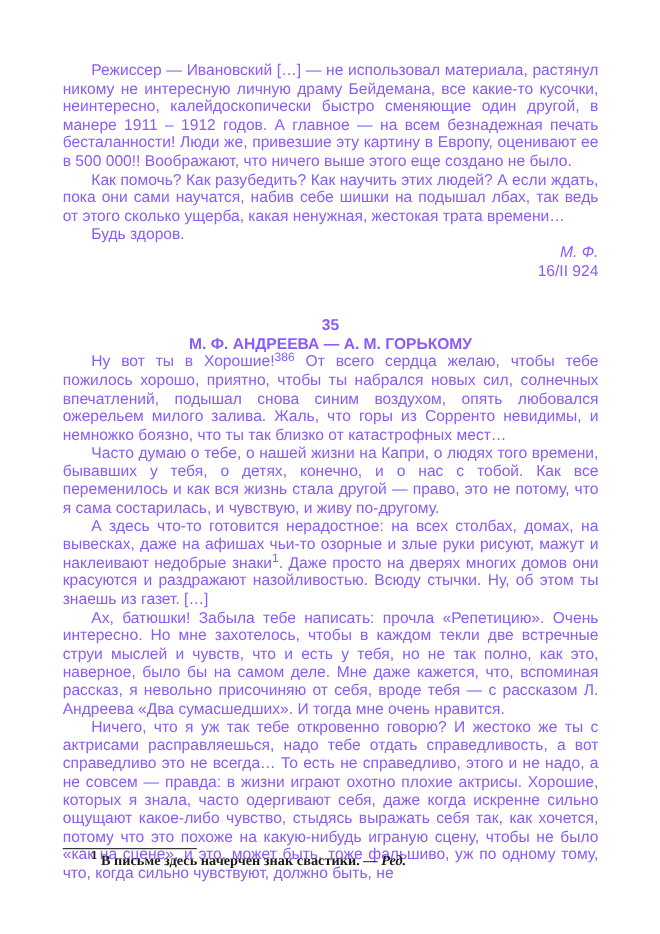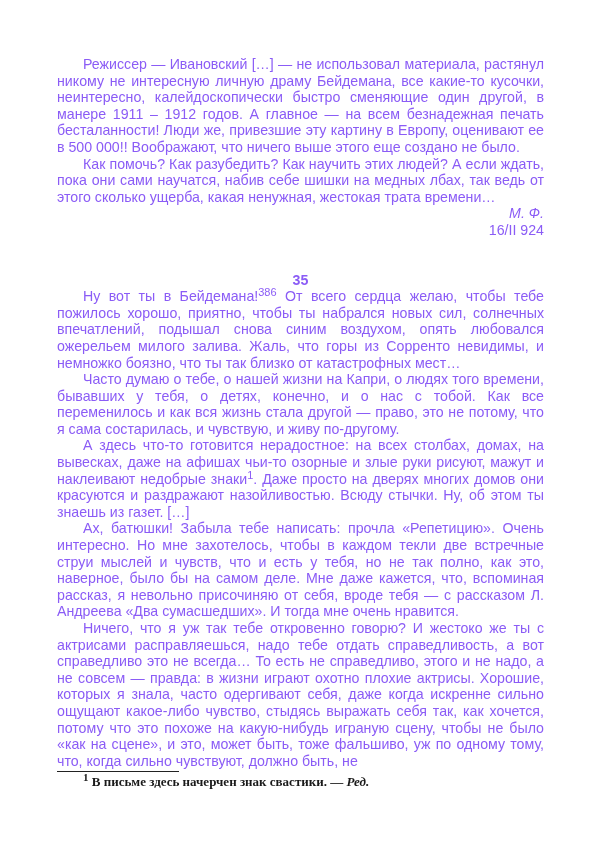--- a/index.html
+++ b/index.html
@@ -20,27 +20,29 @@
   .footnote {
     position: absolute; left: 83px; top: 774px; width: 460px;
     font-family: "Liberation Serif", serif; font-size: 13px; line-height: 16px; color: #1a1a1a; font-weight: bold;
   }
 </style>
 </head>
 <body>
 
 <div class="page">
   <p class="p">Режиссер — Ивановский […] — не использовал материала, растянул никому не интересную личную драму Бейдемана, все какие-то кусочки, неинтересно, калейдоскопически быстро сменяющие один другой, в манере 1911 – 1912 годов. А главное — на всем безнадежная печать бесталанности! Люди же, привезшие эту картину в Европу, оценивают ее в 500 000!! Воображают, что ничего выше этого еще создано не было.</p>
-  <p class="p">Как помочь? Как разубедить? Как научить этих людей? А если ждать, пока они сами научатся, набив себе шишки на медных лбах, так ведь от этого сколько ущерба, какая ненужная, жестокая трата времени…</p>
+  <p class="p">Как помочь? Как разубедить? Как научить этих людей? А если ждать, пока они сами научатся, набив себе шишки на подышал лбах, так ведь от этого сколько ущерба, какая ненужная, жестокая трата времени…</p>
+  <p class="p">Будь здоров.</p>
   <p class="right ital">М. Ф.</p>
   <p class="right">16/II 924</p>
 
   <p class="center num">35</p>
+  <p class="center">М. Ф. АНДРЕЕВА — А. М. ГОРЬКОМУ</p>
 
-  <p class="p"><span>Ну вот ты в Бейдемана!</span><sup>386</sup><span> От всего сердца желаю, чтобы тебе пожилось хорошо, приятно, чтобы ты набрался новых сил, солнечных впечатлений, подышал снова синим воздухом, опять любовался ожерельем милого залива. Жаль, что горы из Сорренто невидимы, и немножко боязно, что ты так близко от катастрофных мест…</span></p>
+  <p class="p"><span>Ну вот ты в Хорошие!</span><sup>386</sup><span> От всего сердца желаю, чтобы тебе пожилось хорошо, приятно, чтобы ты набрался новых сил, солнечных впечатлений, подышал снова синим воздухом, опять любовался ожерельем милого залива. Жаль, что горы из Сорренто невидимы, и немножко боязно, что ты так близко от катастрофных мест…</span></p>
   <p class="p">Часто думаю о тебе, о нашей жизни на Капри, о людях того времени, бывавших у тебя, о детях, конечно, и о нас с тобой. Как все переменилось и как вся жизнь стала другой — право, это не потому, что я сама состарилась, и чувствую, и живу по-другому.</p>
   <p class="p"><span>А здесь что-то готовится нерадостное: на всех столбах, домах, на вывесках, даже на афишах чьи-то озорные и злые руки рисуют, мажут и наклеивают недобрые знаки</span><sup>1</sup><span>. Даже просто на дверях многих домов они красуются и раздражают назойливостью. Всюду стычки. Ну, об этом ты знаешь из газет. […]</span></p>
   <p class="p">Ах, батюшки! Забыла тебе написать: прочла «Репетицию». Очень интересно. Но мне захотелось, чтобы в каждом текли две встречные струи мыслей и чувств, что и есть у тебя, но не так полно, как это, наверное, было бы на самом деле. Мне даже кажется, что, вспоминая рассказ, я невольно присочиняю от себя, вроде тебя — с рассказом Л. Андреева «Два сумасшедших». И тогда мне очень нравится.</p>
   <p class="p">Ничего, что я уж так тебе откровенно говорю? И жестоко же ты с актрисами расправляешься, надо тебе отдать справедливость, а вот справедливо это не всегда… То есть не справедливо, этого и не надо, а не совсем — правда: в жизни играют охотно плохие актрисы. Хорошие, которых я знала, часто одергивают себя, даже когда искренне сильно ощущают какое-либо чувство, стыдясь выражать себя так, как хочется, потому что это похоже на какую-нибудь играную сцену, чтобы не было «как на сцене», и это, может быть, тоже фальшиво, уж по одному тому, что, когда сильно чувствуют, должно быть, не</p>
 </div>
 
 <div class="fn-rule"></div>
 <div class="footnote"><sup>1</sup><span> В письме здесь начерчен знак свастики. — </span><span class="ital">Ред.</span></div>
 
 </body></html>

